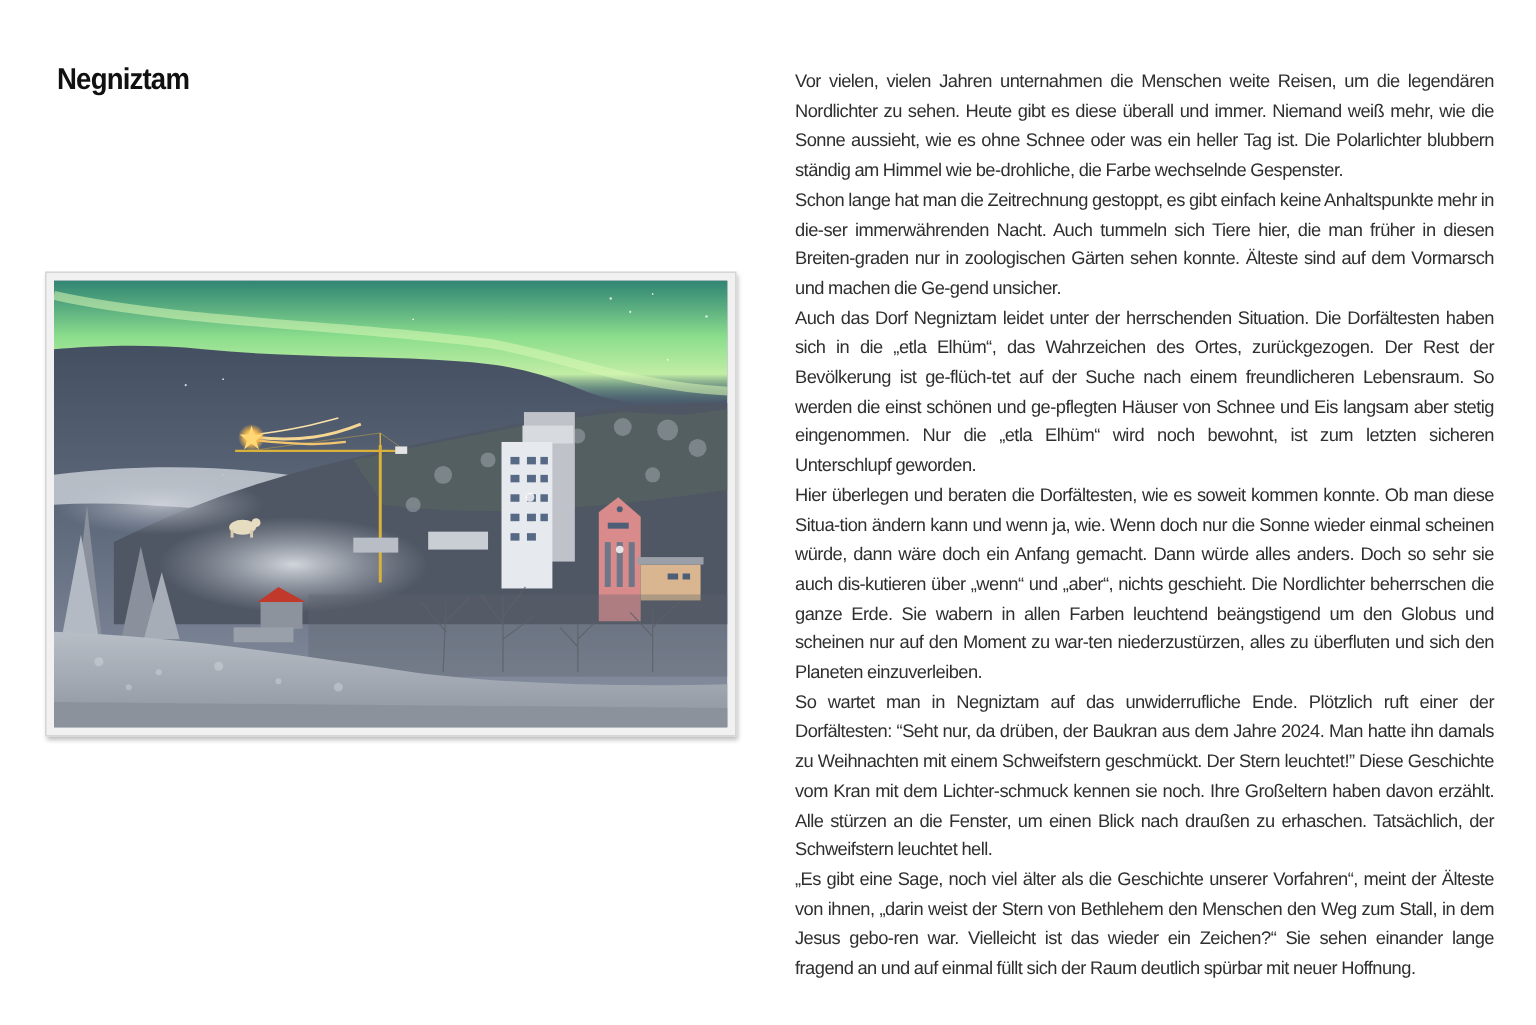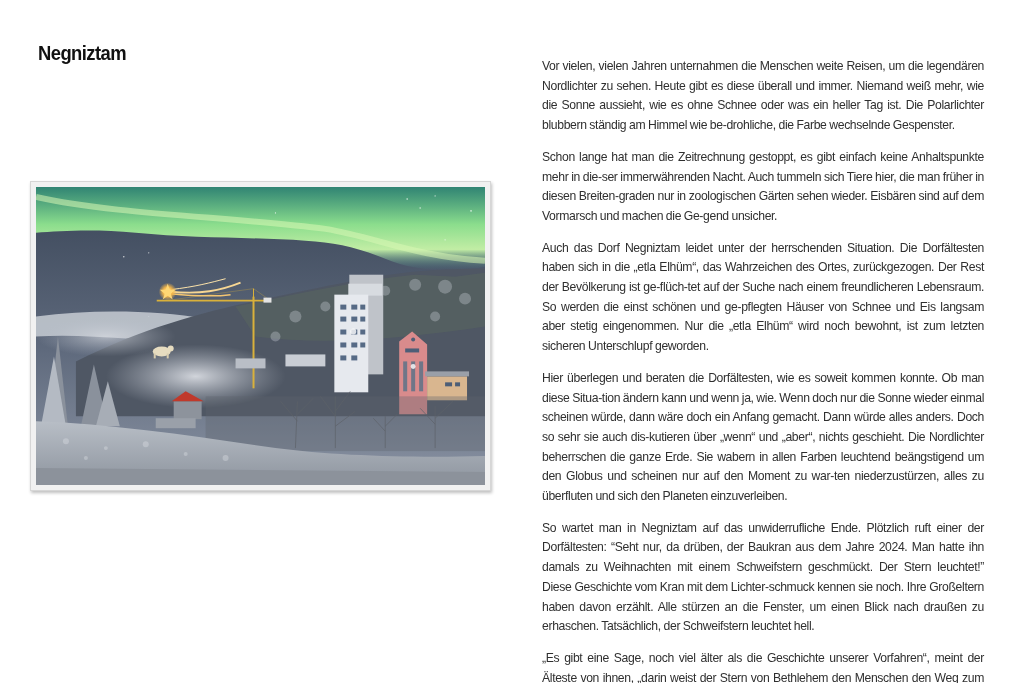--- a/index.html
+++ b/index.html
@@ -52,21 +52,21 @@
       margin: 0;
       font-family: "Liberation Sans", sans-serif;
       font-size: 12.2px;
       line-height: 19.7px;
       color: #2f2f2f;
       text-align: justify;
       letter-spacing: -0.35px;
       word-spacing: -0.3px;
     }
     .story p {
-      margin: 12px;
+      margin: 0;
       hyphens: manual;
     }
   </style>
 </head>
 <body>
 
 <h1 class="page-title">Negniztam</h1>
 
 <div class="illustration-frame">
   <svg class="illustration" viewBox="0 0 450 299" preserveAspectRatio="none" xmlns="http://www.w3.org/2000/svg">
@@ -231,18 +231,18 @@
         <circle cx="110" cy="258" r="3"></circle>
       <circle cx="150" cy="268" r="2"></circle>
         <circle cx="190" cy="272" r="3"></circle>
         <circle cx="50" cy="272" r="2"></circle>
     </g>
   </svg>
 </div>
 
 <div class="story">
   <p>Vor vielen, vielen Jahren unternahmen die Menschen weite Reisen, um die legendären Nordlichter zu sehen. Heute gibt es diese überall und immer. Niemand weiß mehr, wie die Sonne aussieht, wie es ohne Schnee oder was ein heller Tag ist. Die Polarlichter blubbern ständig am Himmel wie be-drohliche, die Farbe wechselnde Gespenster.</p>
-  <p>Schon lange hat man die Zeitrechnung gestoppt, es gibt einfach keine Anhaltspunkte mehr in die-ser immerwährenden Nacht. Auch tummeln sich Tiere hier, die man früher in diesen Breiten-graden nur in zoologischen Gärten sehen wieder. Eisbären sind auf dem Vormarsch und machen die Ge-gend unsicher.</p>
+  <p>Schon lange hat man die Zeitrechnung gestoppt, es gibt einfach keine Anhaltspunkte mehr in die-ser immerwährenden Nacht. Auch tummeln sich Tiere hier, die man früher in diesen Breiten-graden nur in zoologischen Gärten sehen konnte. Älteste sind auf dem Vormarsch und machen die Ge-gend unsicher.</p>
   <p>Auch das Dorf Negniztam leidet unter der herrschenden Situation. Die Dorfältesten haben sich in die „etla Elhüm“, das Wahrzeichen des Ortes, zurückgezogen. Der Rest der Bevölkerung ist ge-flüch-tet auf der Suche nach einem freundlicheren Lebensraum. So werden die einst schönen und ge-pflegten Häuser von Schnee und Eis langsam aber stetig eingenommen. Nur die „etla Elhüm“ wird noch bewohnt, ist zum letzten sicheren Unterschlupf geworden.</p>
   <p>Hier überlegen und beraten die Dorfältesten, wie es soweit kommen konnte. Ob man diese Situa-tion ändern kann und wenn ja, wie. Wenn doch nur die Sonne wieder einmal scheinen würde, dann wäre doch ein Anfang gemacht. Dann würde alles anders. Doch so sehr sie auch dis-kutieren über „wenn“ und „aber“, nichts geschieht. Die Nordlichter beherrschen die ganze Erde. Sie wabern in allen Farben leuchtend beängstigend um den Globus und scheinen nur auf den Moment zu war-ten niederzustürzen, alles zu überfluten und sich den Planeten einzuverleiben.</p>
   <p>So wartet man in Negniztam auf das unwiderrufliche Ende. Plötzlich ruft einer der Dorfältesten: “Seht nur, da drüben, der Baukran aus dem Jahre 2024. Man hatte ihn damals zu Weihnachten mit einem Schweifstern geschmückt. Der Stern leuchtet!” Diese Geschichte vom Kran mit dem Lichter-schmuck kennen sie noch. Ihre Großeltern haben davon erzählt. Alle stürzen an die Fenster, um einen Blick nach draußen zu erhaschen. Tatsächlich, der Schweifstern leuchtet hell.</p>
   <p>„Es gibt eine Sage, noch viel älter als die Geschichte unserer Vorfahren“, meint der Älteste von ihnen, „darin weist der Stern von Bethlehem den Menschen den Weg zum Stall, in dem Jesus gebo-ren war. Vielleicht ist das wieder ein Zeichen?“ Sie sehen einander lange fragend an und auf einmal füllt sich der Raum deutlich spürbar mit neuer Hoffnung.</p>
 </div>
 
 </body></html>

